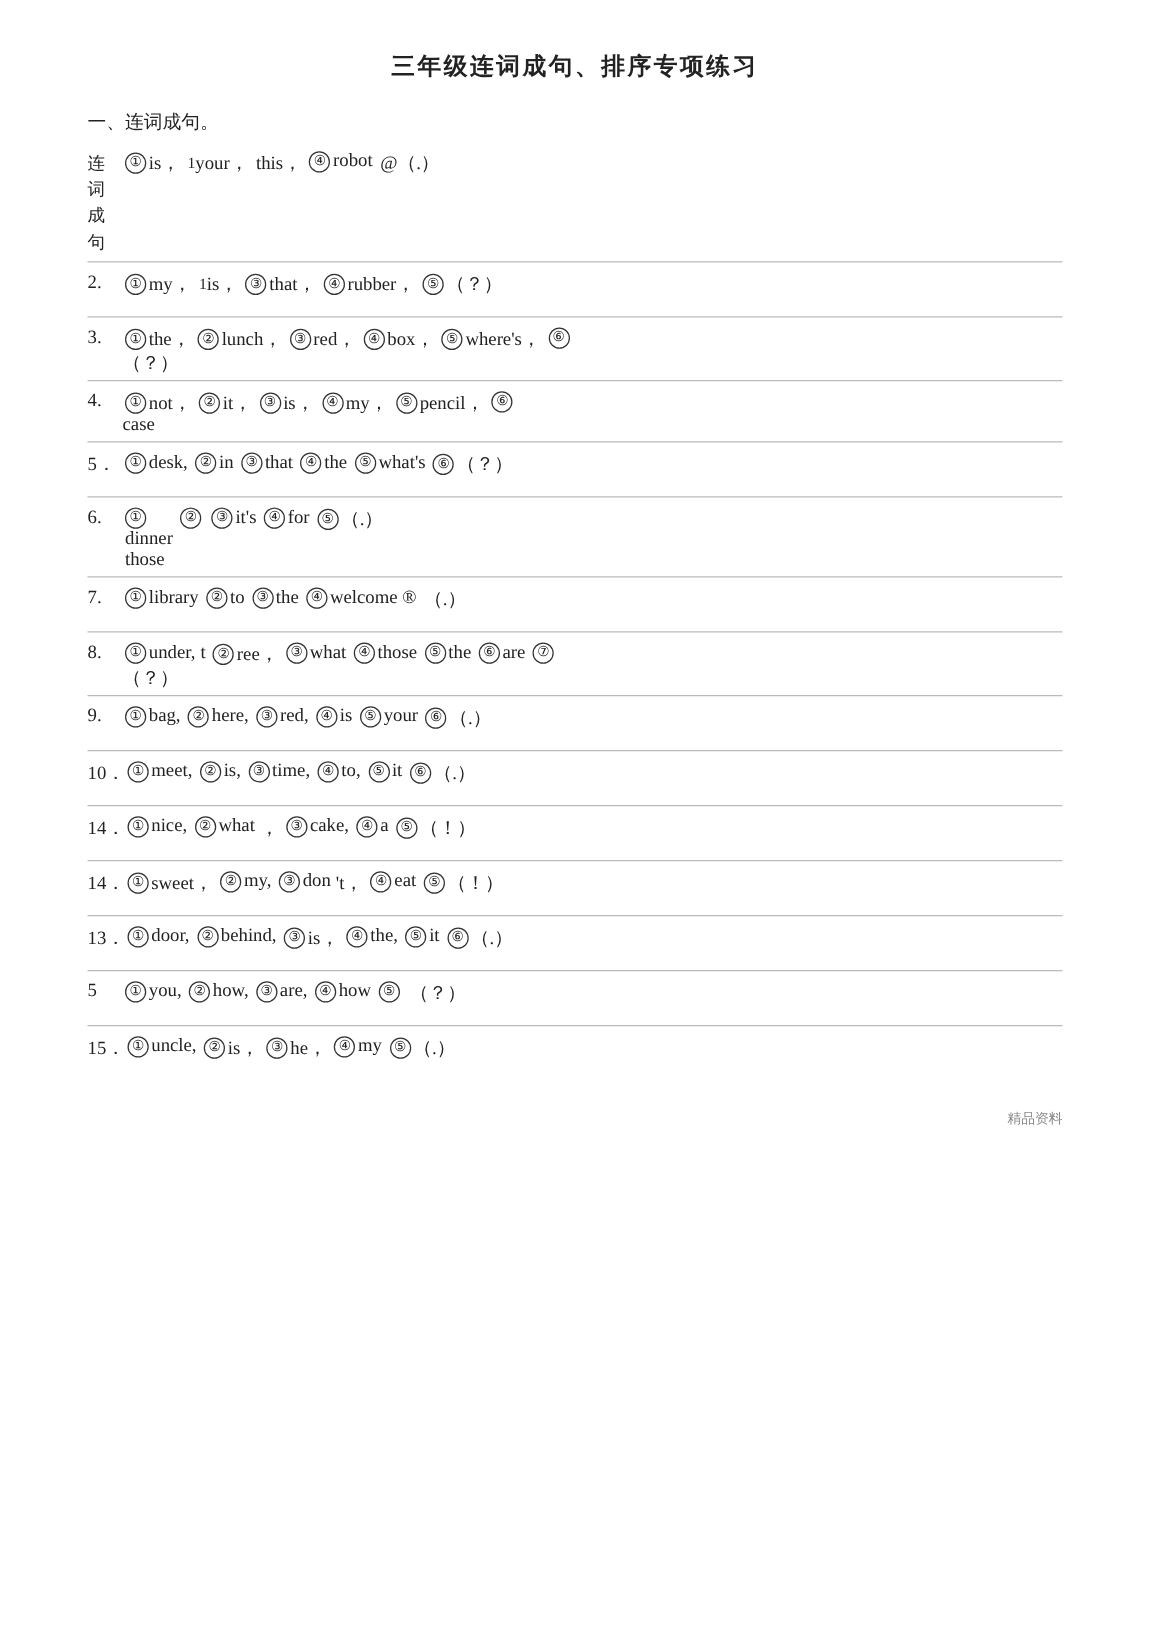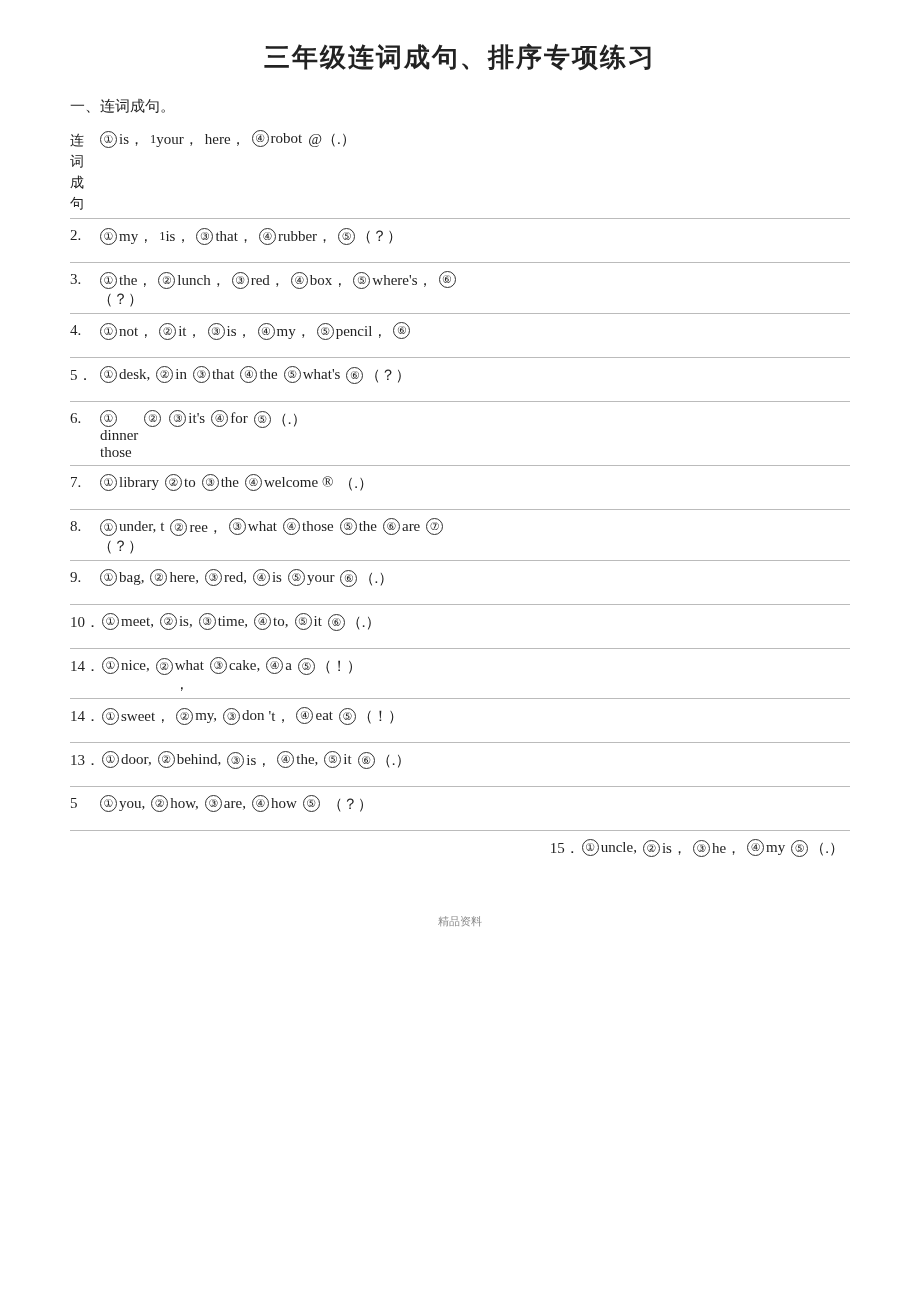--- a/index.html
+++ b/index.html
@@ -7,21 +7,21 @@
       background: #fff;
       font-family: "SimSun", "宋体", serif;
       font-size: 15px;
       color: #222;
       width: 920px;
       min-height: 1303px;
       padding: 40px 70px;
     }
     .page-title {
       text-align: center;
-      font-size: 26px;
+      font-size: 19px;
       font-weight: bold;
       margin-bottom: 22px;
       letter-spacing: 2px;
     }
     .section-title {
       font-size: 15px;
       margin-bottom: 6px;
       font-family: Liberation Serif, serif;
     }
     .problem-block {
@@ -30,21 +30,20 @@
     .problem-row {
       display: flex;
       flex-wrap: wrap;
       align-items: flex-start;
       padding: 8px 0 4px 0;
       border-bottom: 1px solid #bbb;
       min-height: 44px;
     }
     .problem-row:last-child {
       border-bottom: none;
-      justify-content: flex-end;
     }
     .problem-num {
       min-width: 28px;
       font-size: 15px;
       margin-right: 2px;
     }
     .word-item {
       display: inline-flex;
       align-items: center;
       margin-right: 6px;
@@ -57,24 +56,24 @@
       height: 17px;
       border-radius: 50%;
       border: 1px solid #333;
       text-align: center;
       line-height: 15px;
       font-size: 11px;
       margin-right: 2px;
       vertical-align: middle;
     }
     .footnote {
-      text-align: center;
+      text-align: right;
       font-size: 11px;
       color: #888;
-      margin-top: 39px;
+      margin-top: 22px;
     }
   </style>
 </head>
 <body>
 
 <div class="page-title">三年级连词成句、排序专项练习</div>
 
 <div class="section-title">一、连词成句。</div>
 
 <div class="problem-block">
@@ -88,21 +87,21 @@
           <span>句</span>
       </span>
     </span>
     <span class="word-item">
       <span class="circle">①</span>is，
     </span>
     <span class="word-item">
       <sup>1</sup> your，
     </span>
     <span class="word-item">
-      here，
+      this，
     </span>
     <span class="word-item">
       <span class="circle">④</span>robot
     </span>
     <span class="word-item">
       @（.）
     </span>
   </div>
 
   <div class="problem-row">
@@ -130,20 +129,21 @@
   <div class="problem-row">
     <span class="problem-num">4.</span>
     <span class="word-item"><span class="circle">①</span>not，</span>
     <span class="word-item"><span class="circle">②</span>it，</span>
     <span class="word-item"><span class="circle">③</span>is，</span>
     <span class="word-item"><span class="circle">④</span>my，</span>
     <span class="word-item"><span class="circle">⑤</span>pencil，</span>
     <span class="word-item">
         <span class="circle">⑥</span>
       </span>
+    <span style="display:block;width:100%;padding-left:28px;font-size:15px">case</span>
   </div>
 
   <div class="problem-row">
     <span class="problem-num">5．</span>
     <span class="word-item"><span class="circle">①</span>desk,</span>
     <span class="word-item"><span class="circle">②</span>in</span>
     <span class="word-item"><span class="circle">③</span>that</span>
     <span class="word-item"><span class="circle">④</span>the</span>
     <span class="word-item"><span class="circle">⑤</span>what's</span>
     <span class="word-item"><span class="circle">⑥</span>（？）</span>
@@ -206,21 +206,21 @@
     <span class="word-item"><span class="circle">②</span>is,</span>
     <span class="word-item"><span class="circle">③</span>time,</span>
     <span class="word-item"><span class="circle">④</span>to,</span>
     <span class="word-item"><span class="circle">⑤</span>it</span>
     <span class="word-item"><span class="circle">⑥</span>（.）</span>
   </div>
 
   <div class="problem-row">
     <span class="problem-num">14．</span>
     <span class="word-item"><span class="circle">①</span>nice,</span>
-    <span class="word-item" style="flex-direction:column;align-items:center">
+    <span class="word-item" style="align-items:flex-start">
       <span><span class="circle">②</span>what</span>
       <span style="padding-left:4px">，</span>
     </span>
     <span class="word-item"><span class="circle">③</span>cake,</span>
     <span class="word-item"><span class="circle">④</span>a</span>
     <span class="word-item"><span class="circle">⑤</span>（！）</span>
   </div>
 
   <div class="problem-row">
     <span class="problem-num">14．</span>

